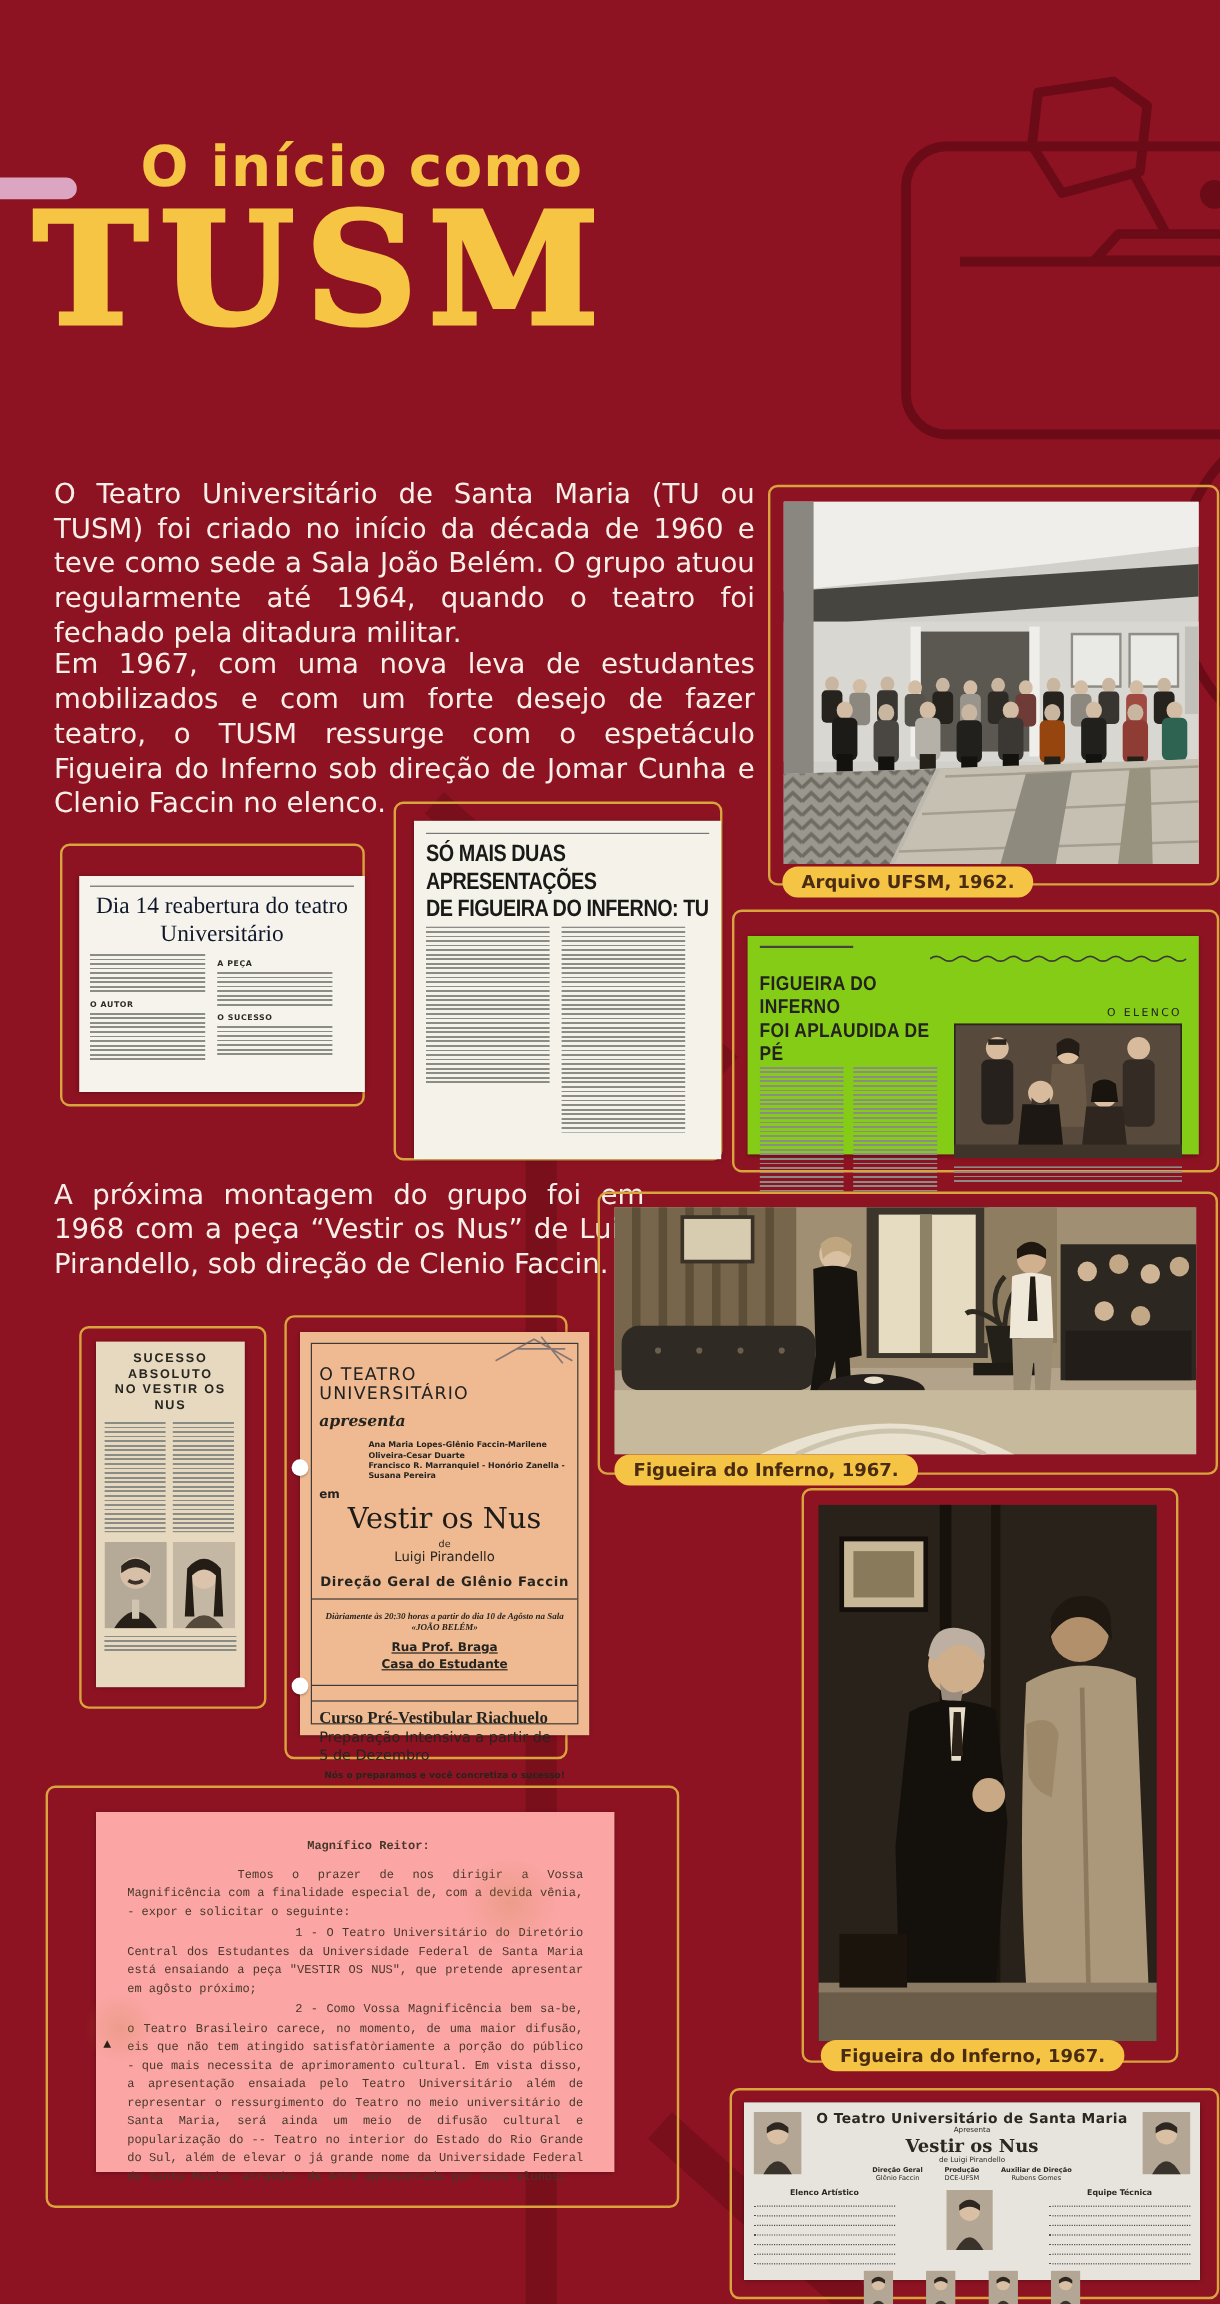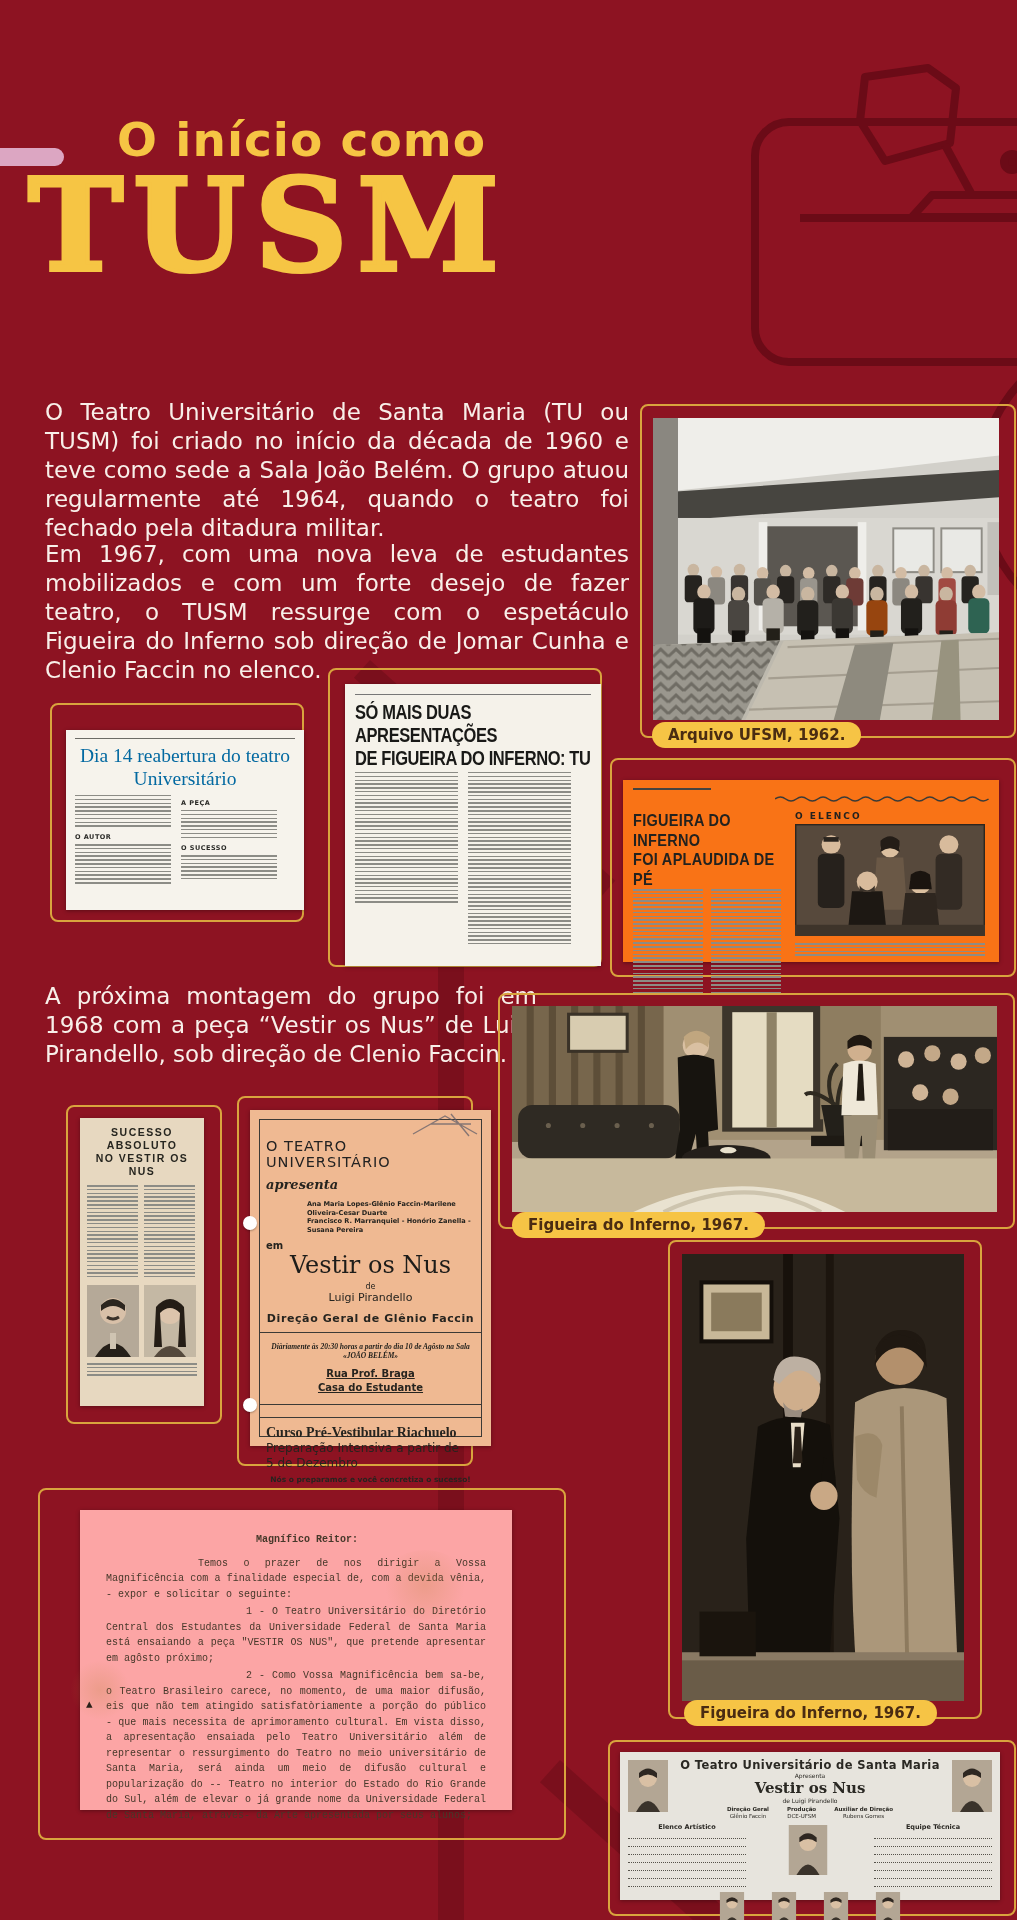--- a/index.html
+++ b/index.html
@@ -23,31 +23,31 @@
   .badge{position:absolute;background:#F6C445;color:#4A2C12;font-weight:bold;font-size:15px;
          padding:4px 16px;border-radius:15px;white-space:nowrap;z-index:6;}
   .paper{position:absolute;box-shadow:0 1px 4px rgba(0,0,0,.35);}
   
   .print-lines{background-image:repeating-linear-gradient(to bottom,#8c8c86 0px,#8c8c86 1.5px,
                transparent 1.5px,transparent 3.8px);}
   .np-sub{font-size:6.5px;font-weight:bold;color:#2b2b28;letter-spacing:.5px;margin:4px 0 3px;}
   .col{float:left;}
   
   .clipA-paper{background:#F6F3EC;padding:8px 9px;}
-  .clipA-h{font-family:"Liberation Serif",serif;font-size:19.5px;line-height:23px;color:#0369a1;
+  .clipA-h{font-family:"Liberation Serif",serif;font-size:19.5px;line-height:23px;color:#0f172a;
            text-align:center;border-top:1.5px solid #6b6b66;padding-top:5px;}
   
   .clipB-paper{background:#F5F2EA;padding:10px 10px;}
   .clipB-h{font-family:"Liberation Sans",sans-serif;font-weight:bold;font-size:16.5px;line-height:19px;
            color:#191917;letter-spacing:-.4px;transform:scaleY(1.2);transform-origin:top left;}
   
-  .clipC-paper{background:#f97316;padding:8px 10px;}
+  .clipC-paper{background:#84cc16;padding:8px 10px;}
   .clipC-h{font-family:"Liberation Sans",sans-serif;font-weight:bold;font-size:14.5px;line-height:17px;
            color:#23221f;letter-spacing:.3px;transform:scaleY(1.15);transform-origin:top left;}
-  .elenco-label{font-size:9px;font-weight:bold;color:#23221f;text-align:left;letter-spacing:2px;}
+  .elenco-label{font-size:9px;font-weight:normal;color:#23221f;text-align:right;letter-spacing:2px;margin-top:29px;}
   
   .clipD-paper{background:#E7D8C0;padding:8px 7px;}
   .clipD-h{font-family:"Liberation Sans",sans-serif;font-weight:bold;font-size:10.5px;line-height:13px;
            letter-spacing:1.5px;color:#26251f;text-align:center;}
   
   .progE-paper{background:#EFB992;padding:0;}
   .progE-inner{position:absolute;inset:9px;border:1.5px solid #3c3a36;}
   .progE-content{position:absolute;inset:14px 16px;color:#26241f;text-align:left;}
   .pe-org{font-size:14.5px;letter-spacing:1px;color:#222;margin-top:14px;}
   .pe-apres{font-family:"DejaVu Serif",serif;font-style:italic;font-weight:bold;font-size:13px;margin-top:7px;}

